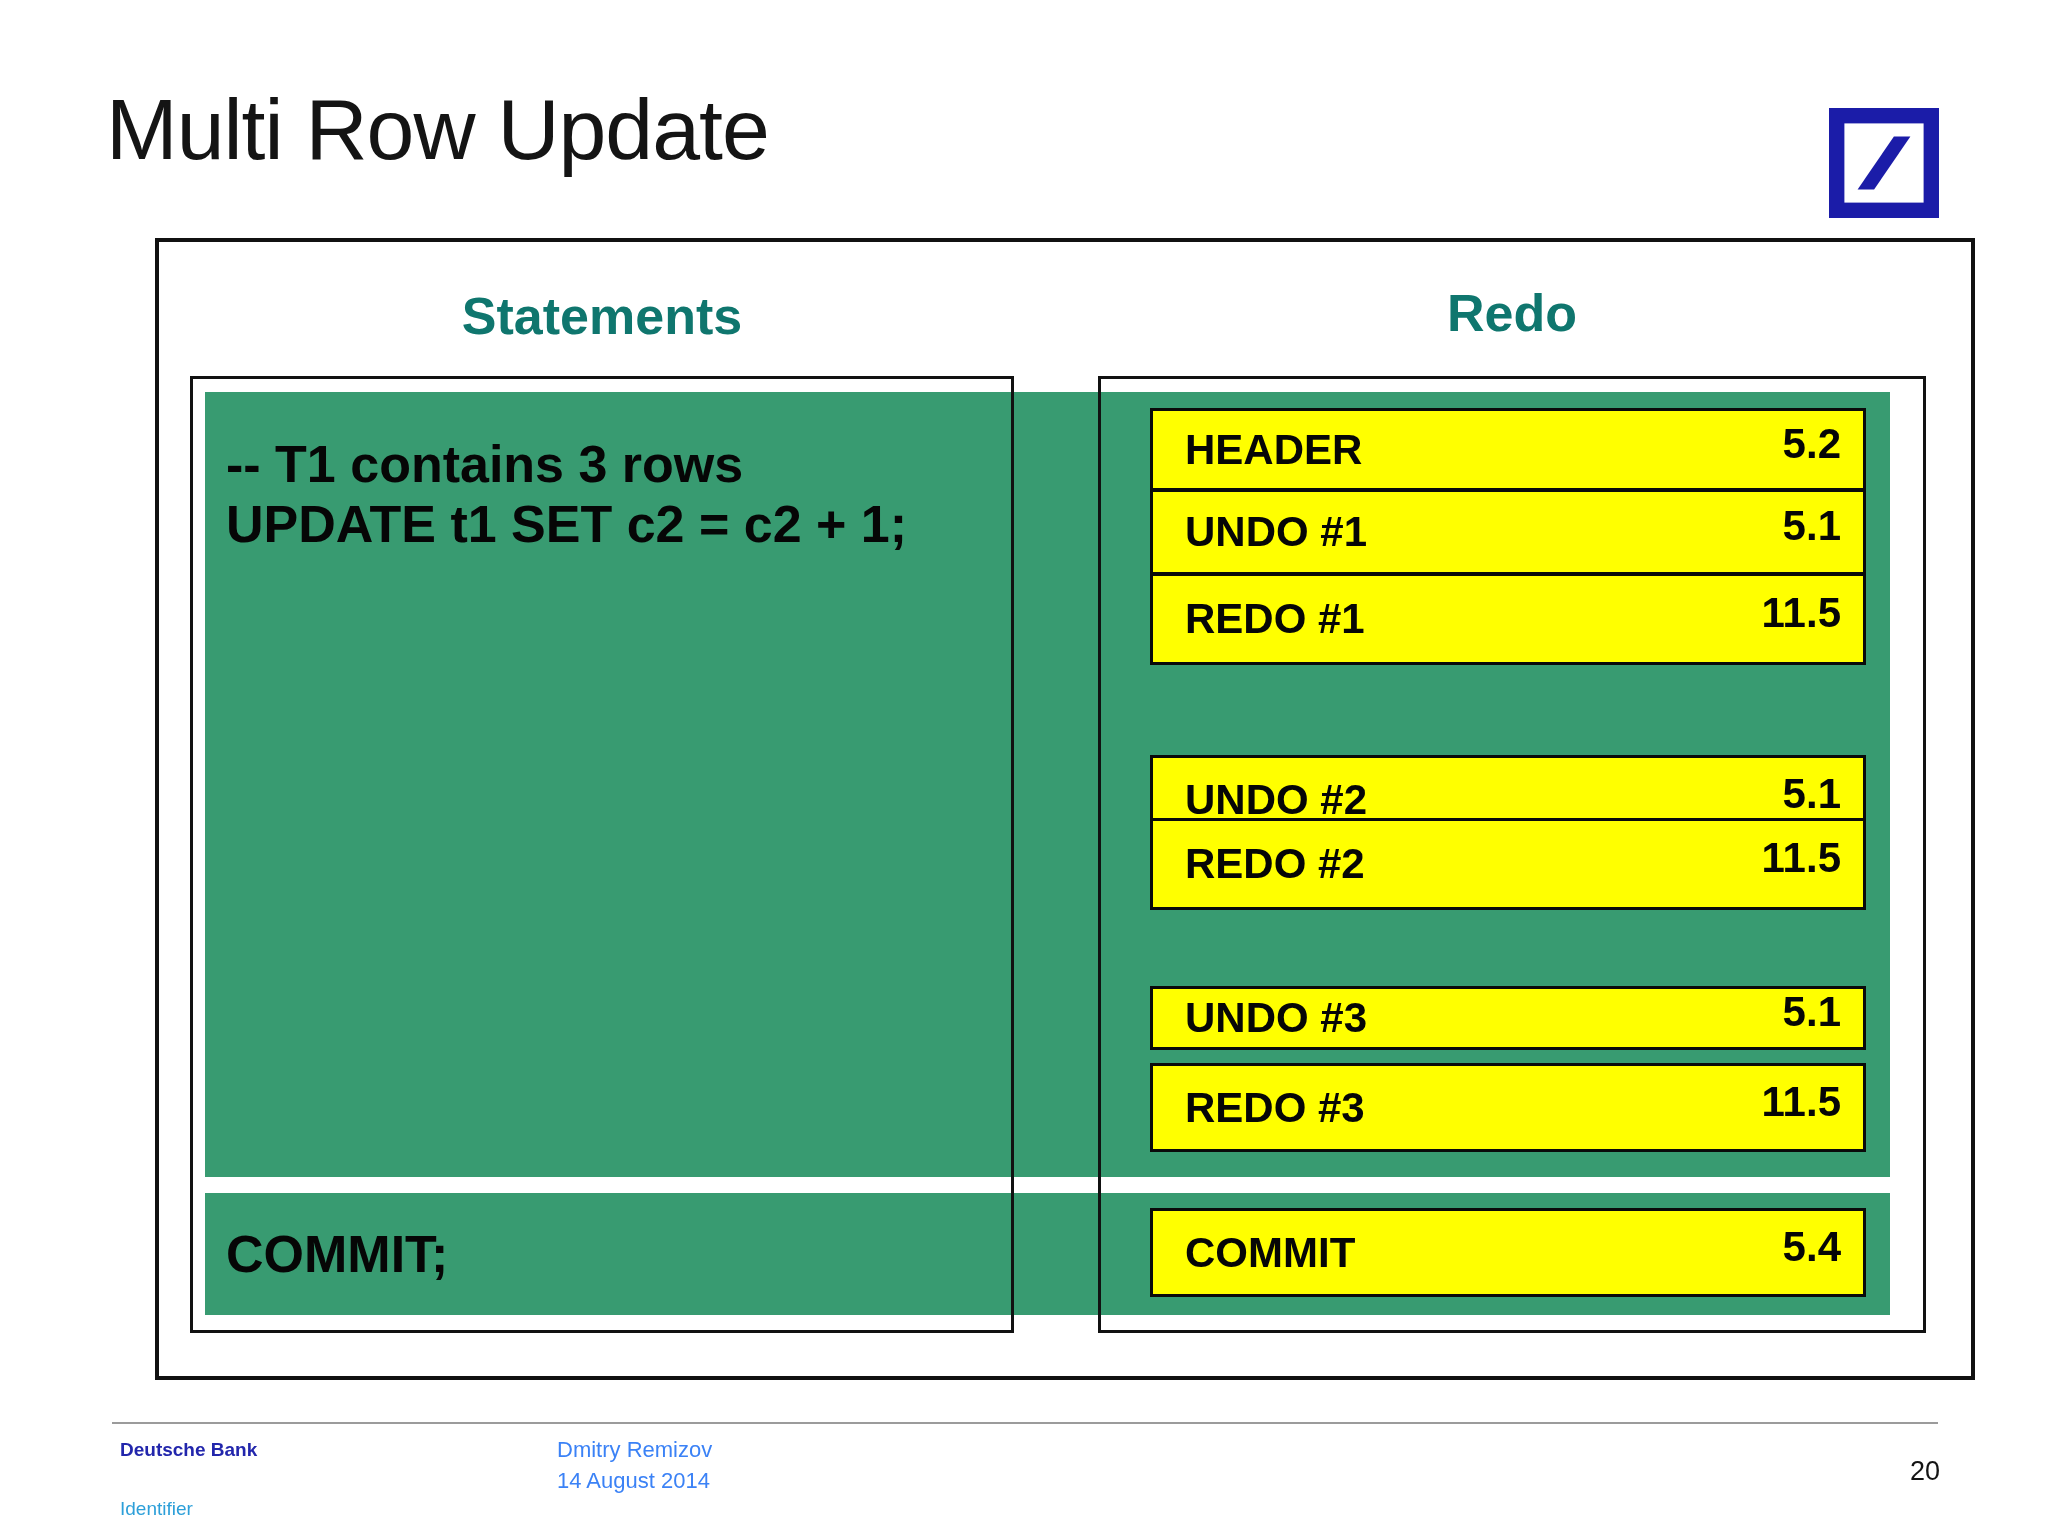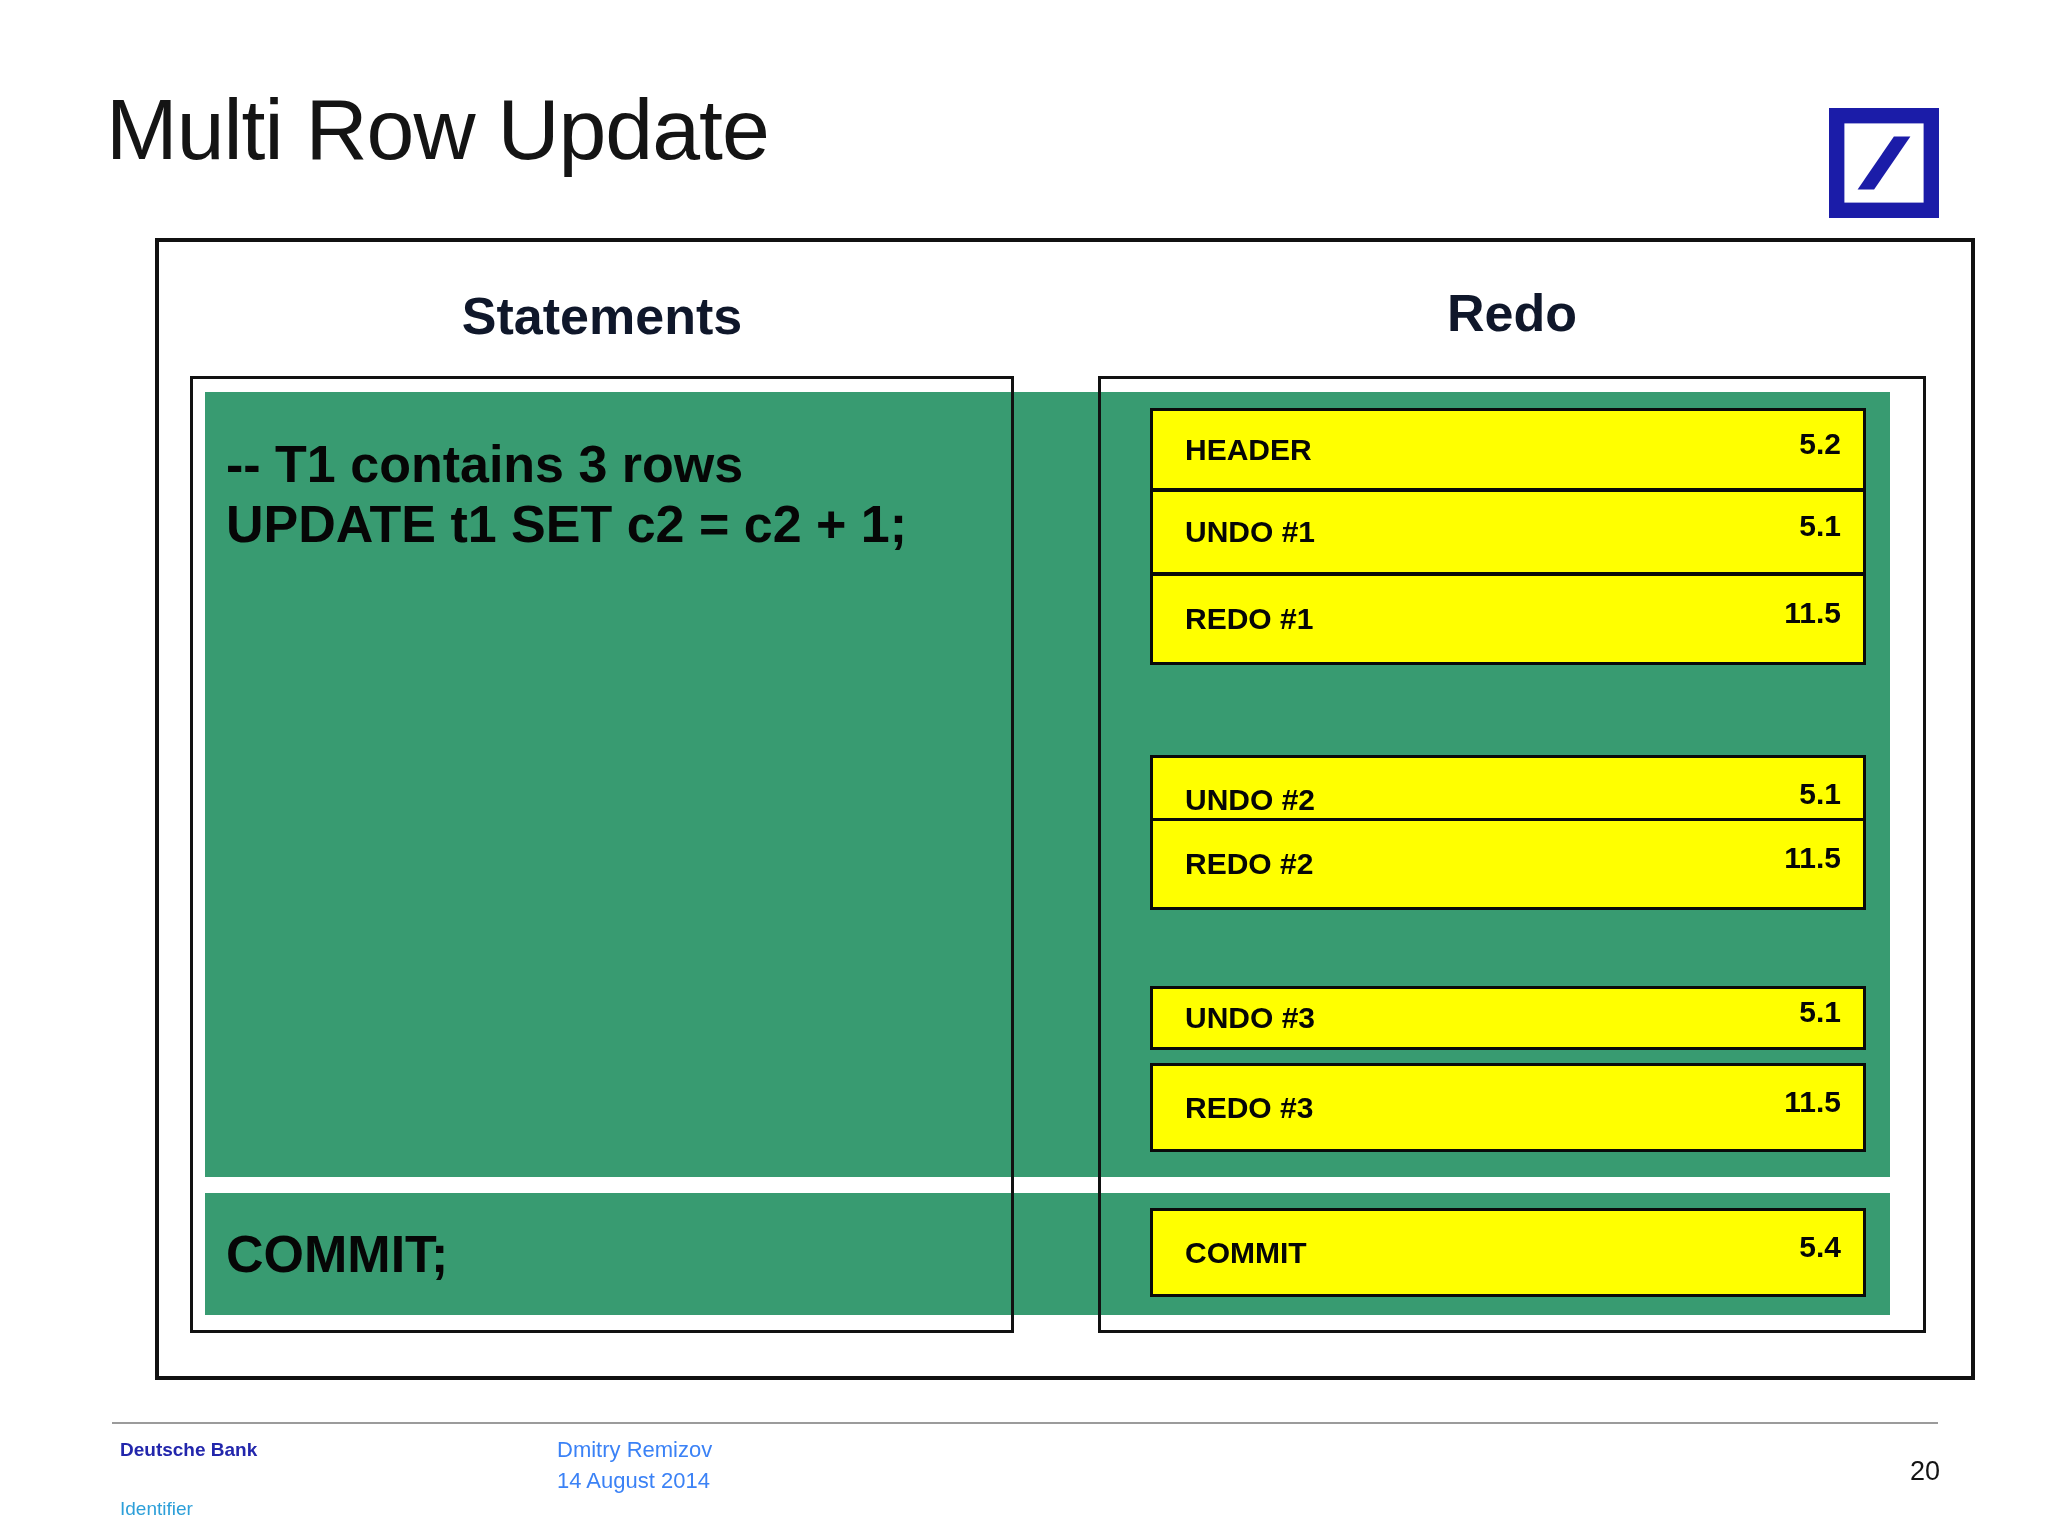--- a/index.html
+++ b/index.html
@@ -15,21 +15,21 @@
     white-space:nowrap;
   }
   .logo { position:absolute; left:1829px; top:107px; width:110px; height:112px; }
 
   .outer-frame {
     position:absolute; left:155px; top:238px; width:1820px; height:1142px;
     border:4px solid #111; background:transparent;
   }
   .col-header {
     position:absolute; top:286px; font-size:52px; font-weight:700;
-    text-align:center; color:#0f172a; white-space:nowrap;
+    text-align:center; color:#0f766e; white-space:nowrap;
   }
   .col-header.left  { left:190px;  width:824px; }
   .col-header.right { left:1098px; width:828px; top:283px; }
 
   .green-panel { position:absolute; background:var(--panel-green,#389B71); }
   .green-upper { left:205px; top:392px;  width:1685px; height:785px; }
   .green-lower { left:205px; top:1193px; width:1685px; height:122px; }
 
   .inner-frame {
     position:absolute; top:376px; height:957px;
@@ -45,21 +45,21 @@
   }
   .commit-stmt {
     position:absolute; left:226px; top:1224px;
     font-size:52px; font-weight:700; color:#060606; white-space:nowrap;
   }
 
   .redo-row {
     position:absolute; left:1150px; width:716px;
     background:var(--row-yellow,#FFFF00); border:3px solid #0a0a0a;
     display:flex; justify-content:space-between; align-items:center;
-    padding:0 22px 0 32px; font-size:30px; font-weight:700; color:#060606;
+    padding:0 22px 0 32px; font-size:42px; font-weight:700; color:#060606;
   }
   .redo-row .value { position:relative; top:-6px; }
   .r1 { top:408px;  height:83px; }
   .r2 { top:489px;  height:86px; }
   .r3 { top:573px;  height:92px; }
   .r4 { top:755px;  height:90px; }
   .r5 { top:818px;  height:92px;gap:16px; }
   .r6 { top:986px;  height:64px; }
   .r7 { top:1063px; height:89px; }
   .r8 { top:1208px; height:89px; }

